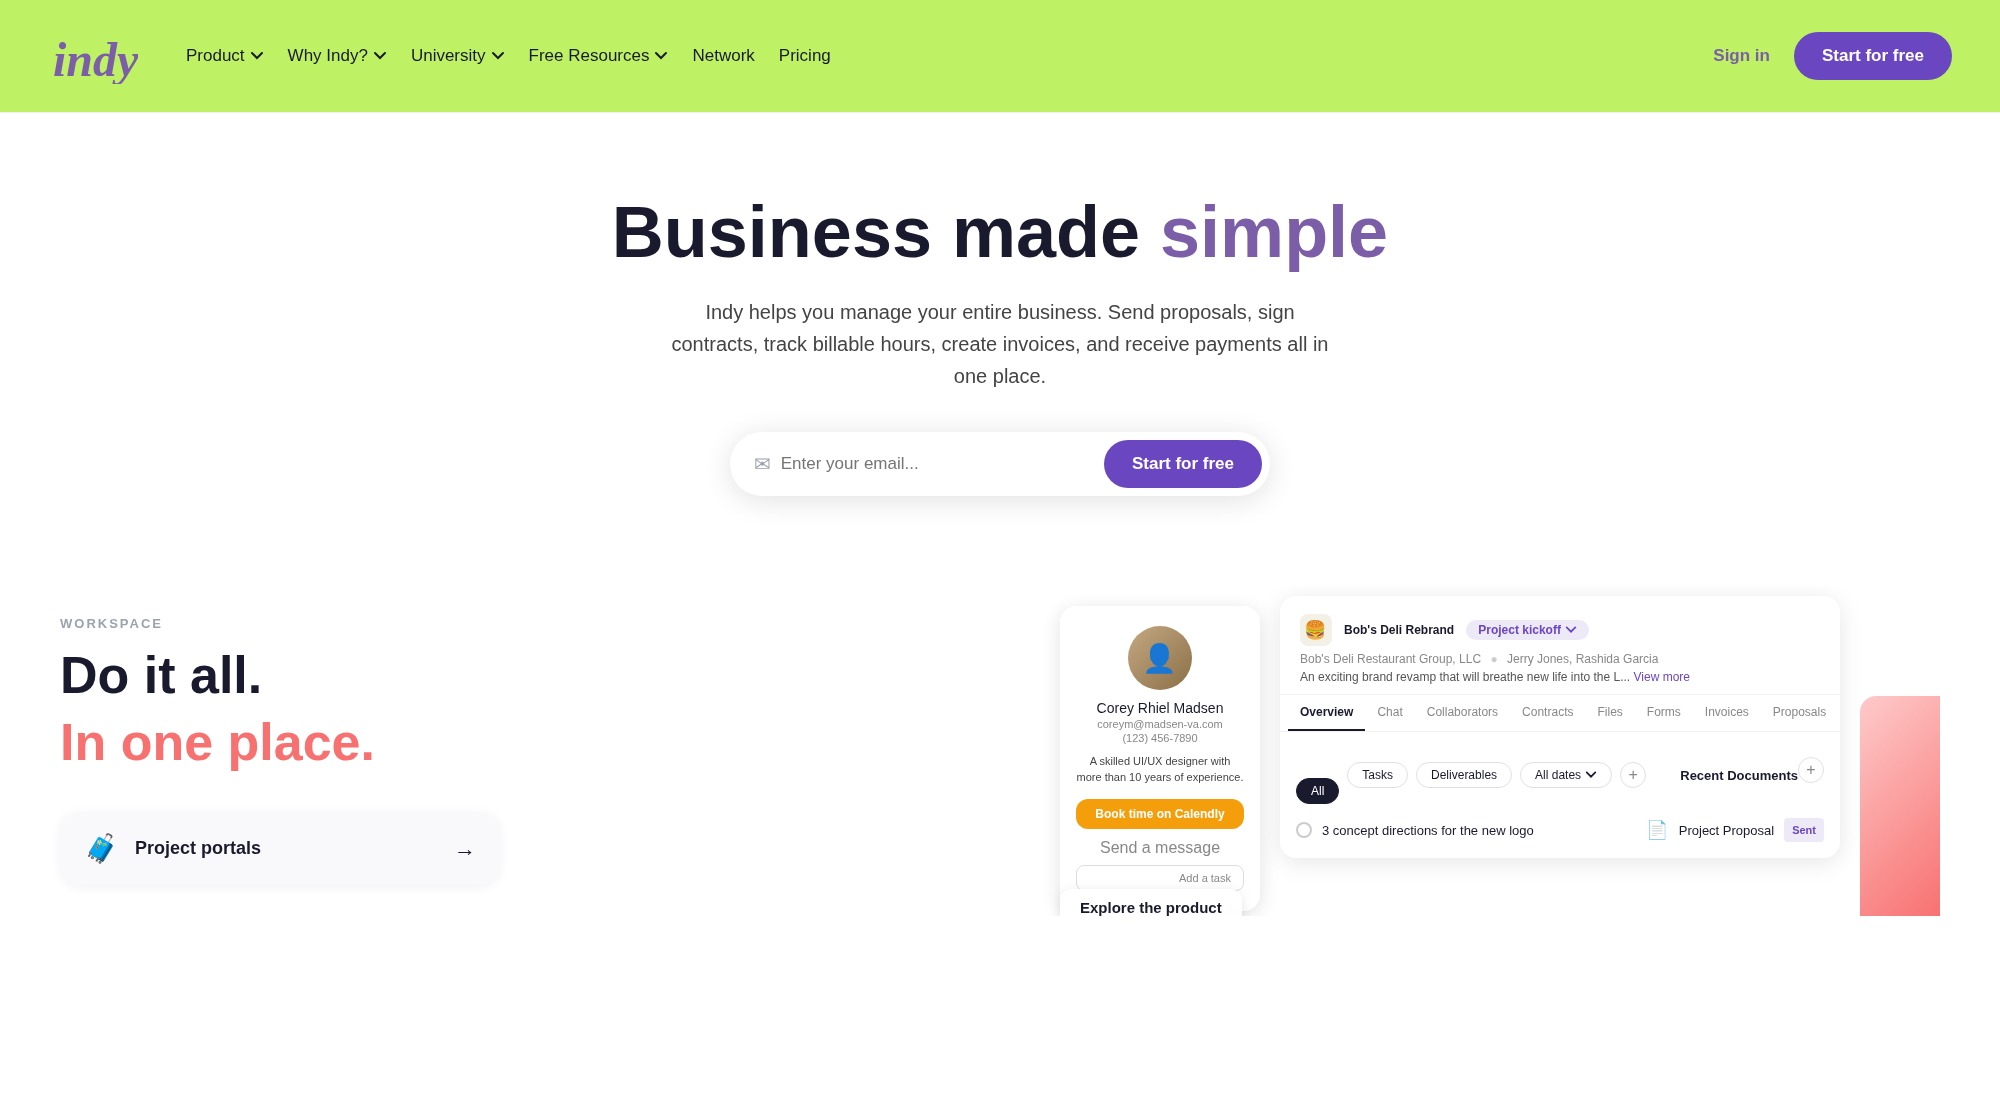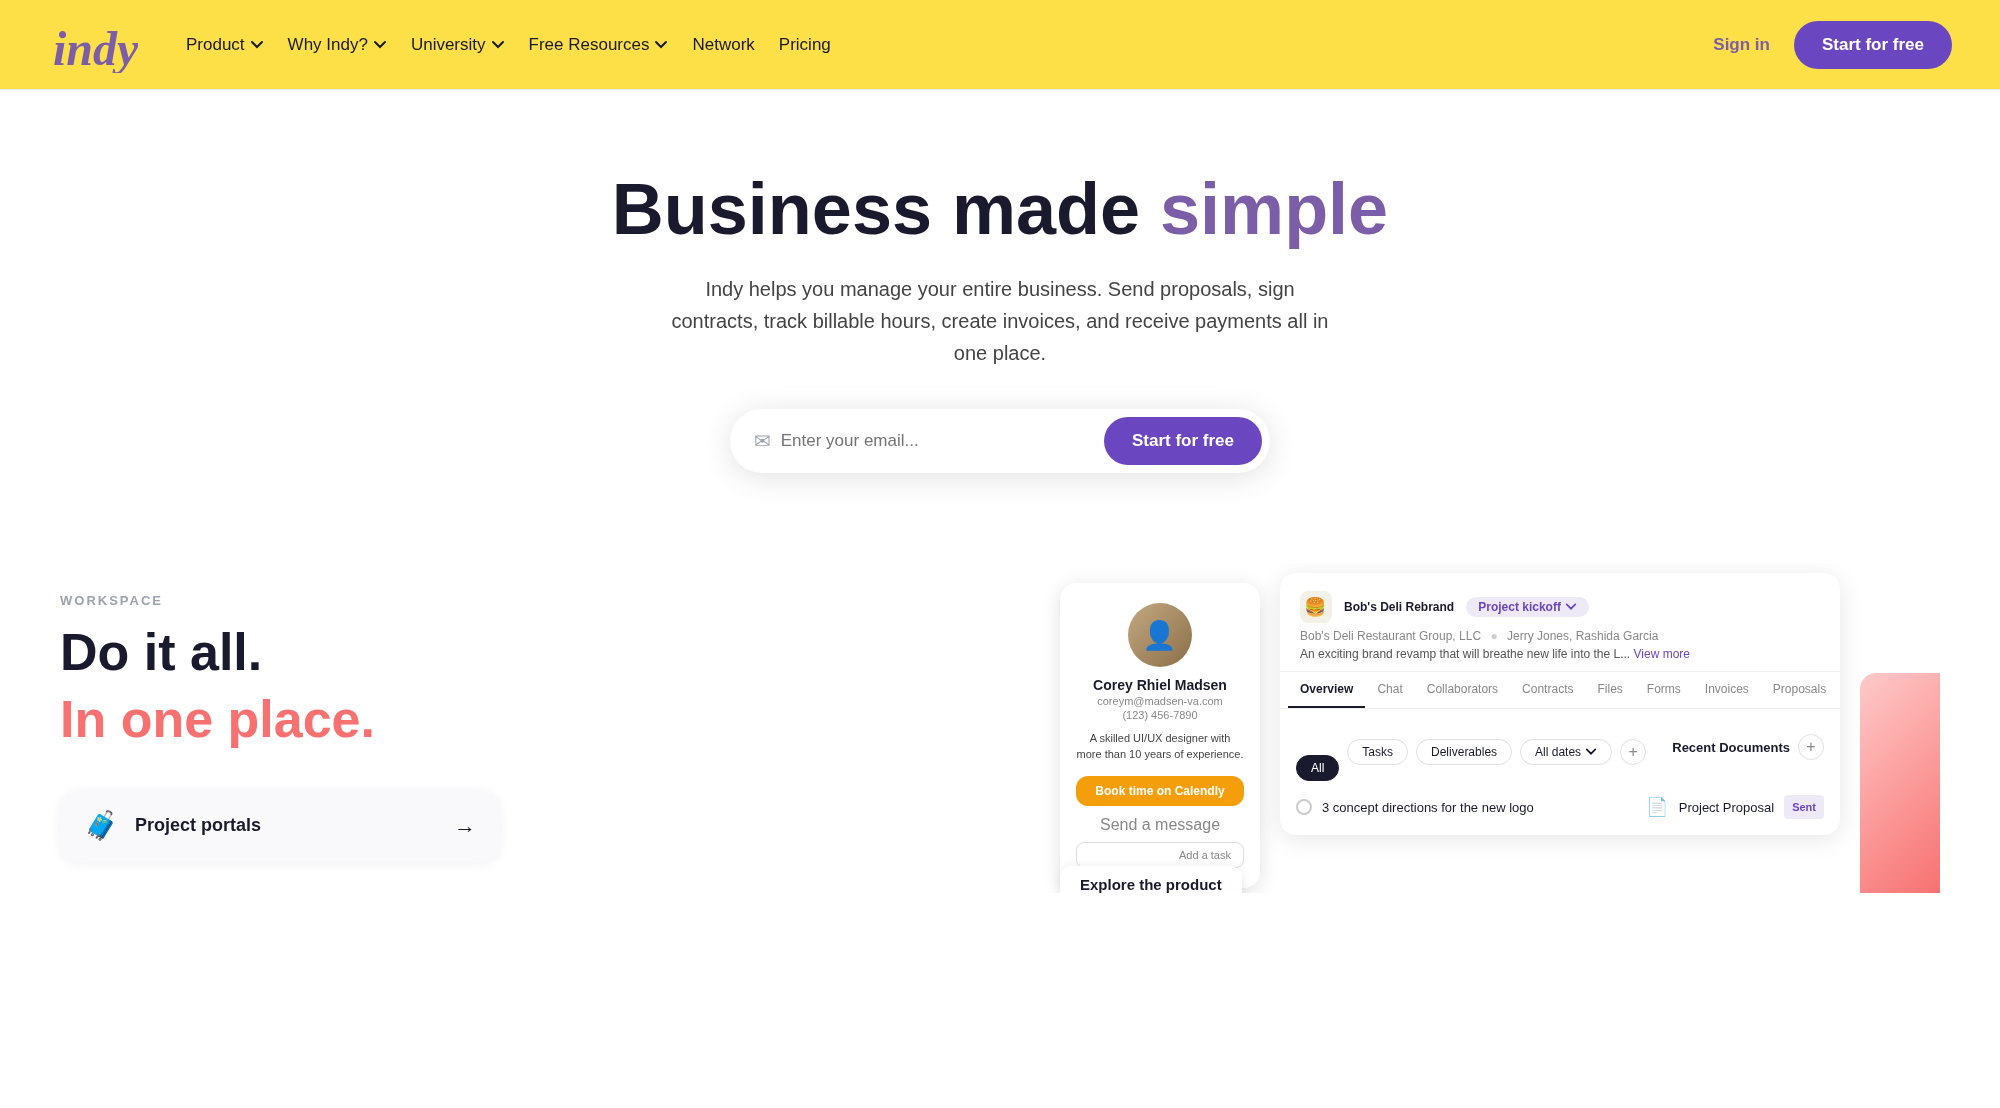--- a/index.html
+++ b/index.html
@@ -1,23 +1,23 @@
 <!DOCTYPE html>
 <html><head>
   <meta charset="utf-8">
   <style>
     * { margin: 0; padding: 0; box-sizing: border-box; }
     body { font-family: -apple-system, BlinkMacSystemFont, 'Segoe UI', sans-serif; background: #fff; color: #1a1a2e; overflow-x: hidden; }
 
     
     nav {
       display: flex; align-items: center;
-      padding: 0 48px; height: 90px;
+      padding: 0 48px; height: 113px;
       border-bottom: 1px solid #f0f0f0;
-      position: sticky; top: 0; background: #fde047; z-index: 100;
+      position: sticky; top: 0; background: #bef264; z-index: 100;
     }
     .nav-logo { margin-right: 48px; }
     .nav-logo svg { width: 90px; height: 60px; }
     .nav-links { display: flex; align-items: center; gap: 24px; flex: 1; }
     .nav-link {
       font-size: 17px; font-weight: 500; color: #1a1a2e;
       text-decoration: none; display: flex; align-items: center; gap: 5px; cursor: pointer;
     }
     .nav-link svg { width: 14px; height: 14px; }
     .nav-right { display: flex; align-items: center; gap: 24px; margin-left: auto; }
@@ -77,21 +77,21 @@
       padding: 20px 16px; text-align: center;
       font-size: 12px;
     }
     .profile-avatar {
       width: 64px; height: 64px; border-radius: 50%;
       background: linear-gradient(135deg, #c4a882, #8b6f47);
       margin: 0 auto 10px;
       display: flex; align-items: center; justify-content: center;
       font-size: 28px; color: #fff;
     }
-    .profile-name { font-size: 14px; font-weight: 700; color: #1a1a2e; margin-bottom: 2px; }
+    .profile-name { font-size: 14px; font-weight: 400; color: #1a1a2e; margin-bottom: 2px; }
     .profile-email { color: #888; margin-bottom: 2px; font-size: 11px; }
     .profile-phone { color: #888; margin-bottom: 10px; font-size: 11px; }
     .profile-desc { font-size: 11px; color: #444; line-height: 1.4; margin-bottom: 14px; }
     .profile-btn {
       background: #F59E0B; color: #fff; border: none;
       border-radius: 12px; padding: 8px 12px; font-size: 12px; font-weight: 600;
       width: 100%; cursor: pointer; margin-bottom: 10px;
     }
     .profile-link { font-size: 16px; color: #888; margin-bottom: 8px; }
     .profile-task-btn {
@@ -299,21 +299,21 @@
             <button class="filter-btn active">All</button>
             <button class="filter-btn">Tasks</button>
             <button class="filter-btn">Deliverables</button>
             <div class="filter-btn filter-date">
               All dates
               <svg viewBox="0 0 14 14" fill="none" width="12" height="12">
                   <path d="M2 4l5 5 5-5" stroke="#1a1a2e" stroke-width="2" stroke-linecap="round"></path>
                 </svg>
             </div>
             <div class="filter-plus">+</div>
-            <div class="recent-docs" style="margin-left:auto;display:flex;align-items:center;gap:8px;">
+            <div class="recent-docs" style="margin-left:auto;display:flex;align-items:flex-end;gap:0;">
               <span class="recent-docs-label">Recent Documents</span>
               <div class="recent-docs-plus">+</div>
             </div>
           </div>
           <div style="display:flex; gap: 40px;">
             <div class="task-item">
               <div class="task-radio"></div>
               <span class="task-label">3 concept directions for the new logo</span>
             </div>
             <div class="doc-item" style="margin-left: auto;">

